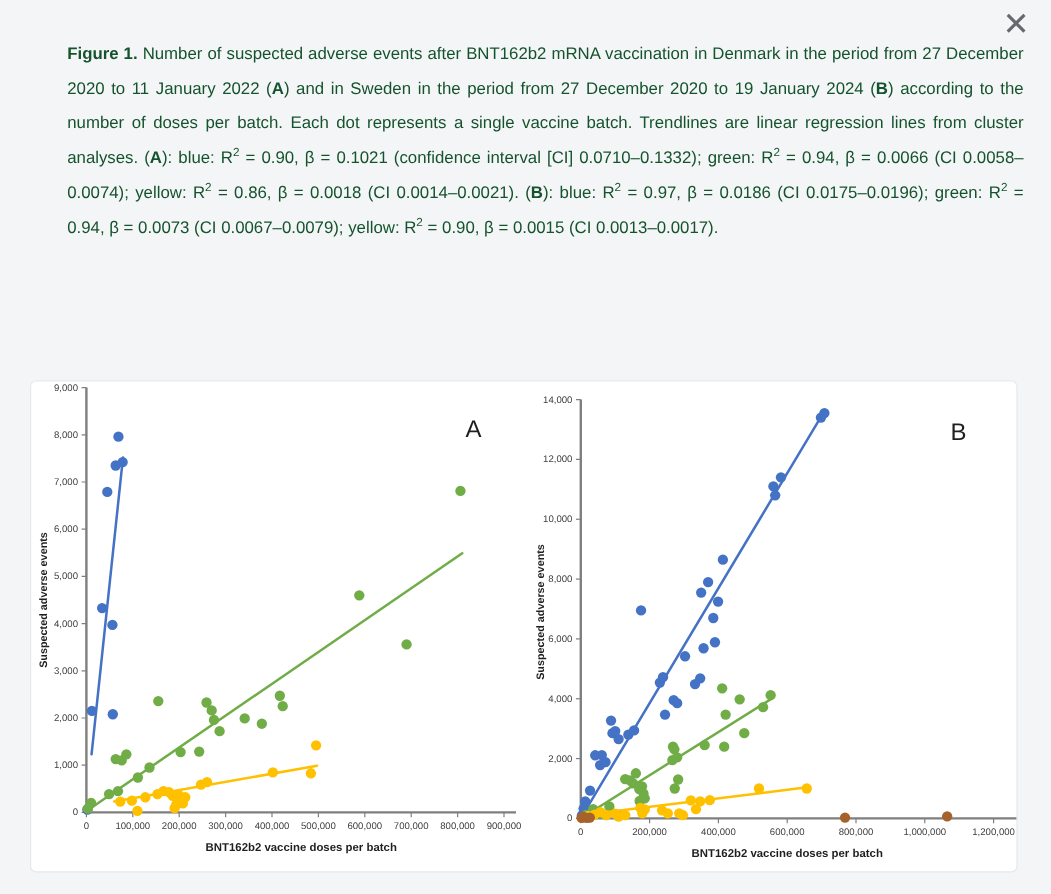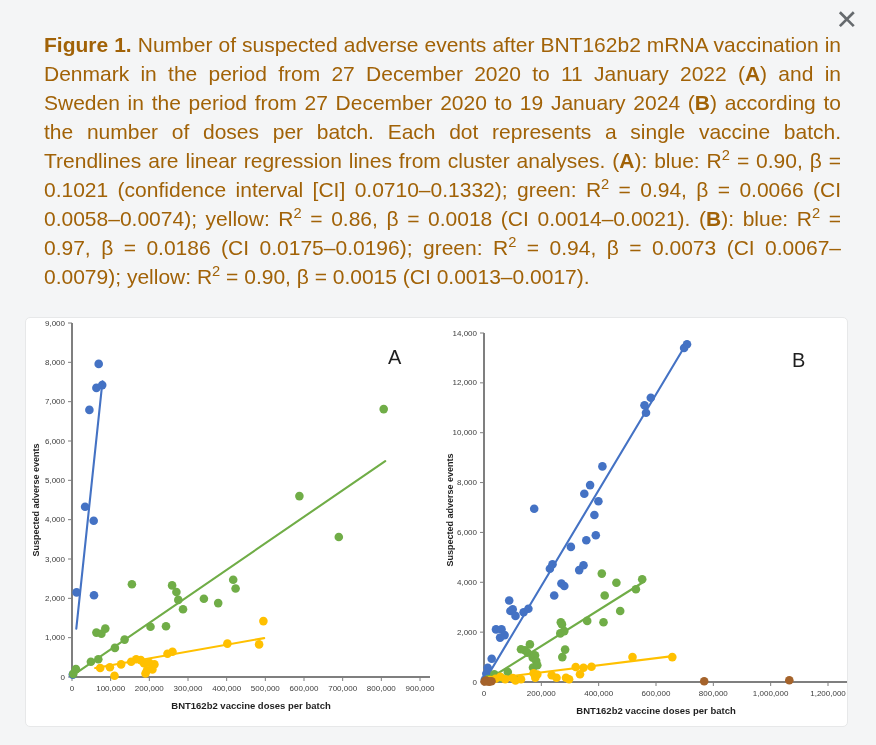--- a/index.html
+++ b/index.html
@@ -7,22 +7,22 @@
     width:876px;height:745px;overflow:hidden;position:relative;
     background:#f4f5f6;
     font-family:"Liberation Sans","DejaVu Sans",sans-serif;
   }
   .close-btn{
     position:absolute;top:2px;right:14px;
     font-size:27px;font-weight:700;color:#666a6e;
     cursor:pointer;line-height:36px;padding:0 4px;user-select:none;
   }
   .caption{
-    position:absolute;left:44px;top:30px;width:797px;
-    font-size:21px;line-height:29px;color:#a16207;
+    position:absolute;left:56px;top:30px;width:797px;
+    font-size:14px;line-height:29px;color:#14532d;
     text-align:justify;
   }
   .caption b{font-weight:700;}
   .caption sup{font-size:70%;line-height:0;}
   .chart-card{
     position:absolute;left:25px;top:317px;width:823px;height:410px;
     background:#ffffff;border:1px solid #e7e8e9;border-radius:5px;
     box-sizing:border-box;
   }
   .chart-card svg{display:block;}

